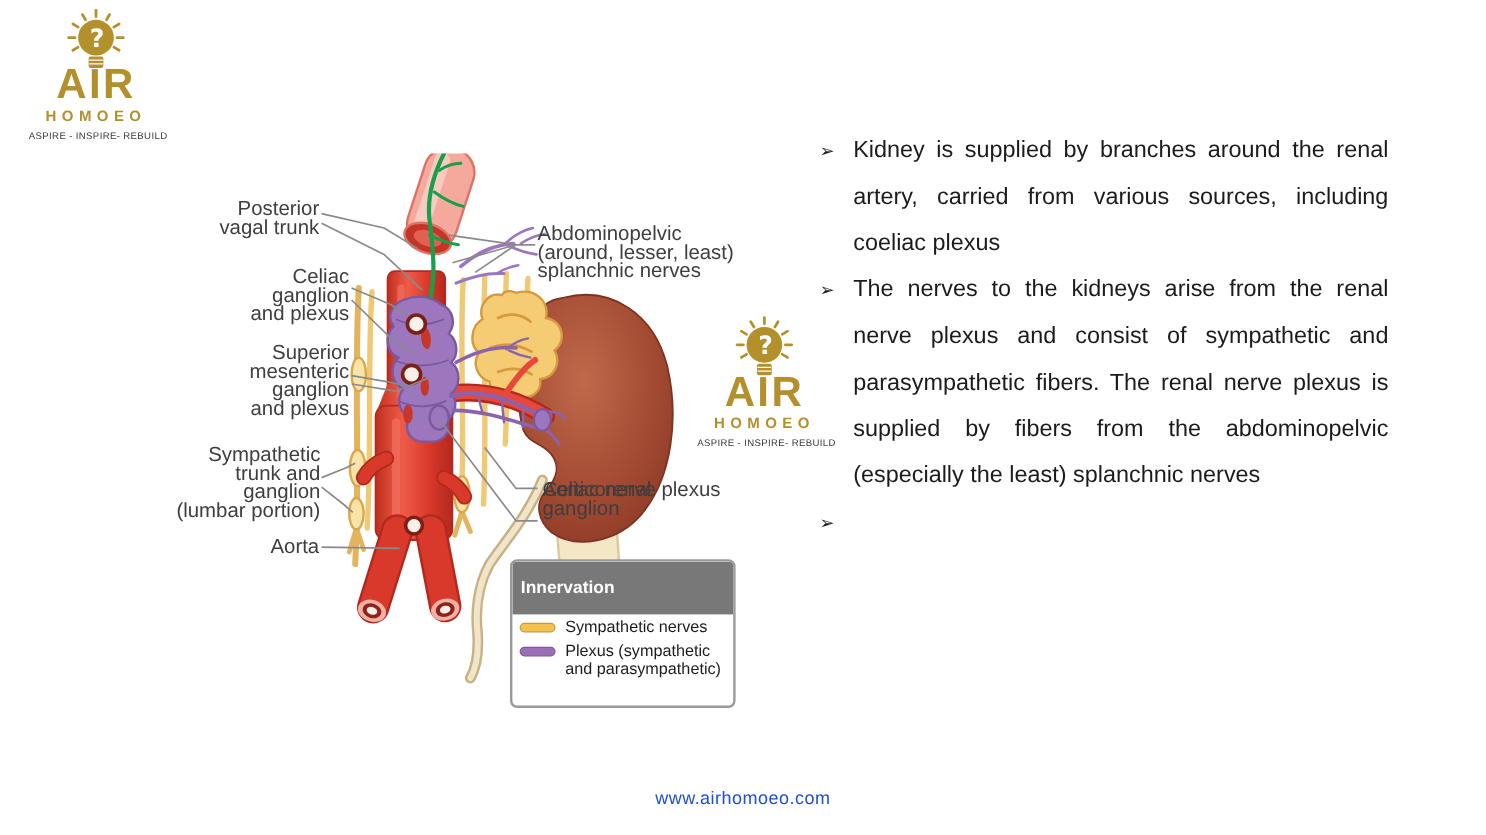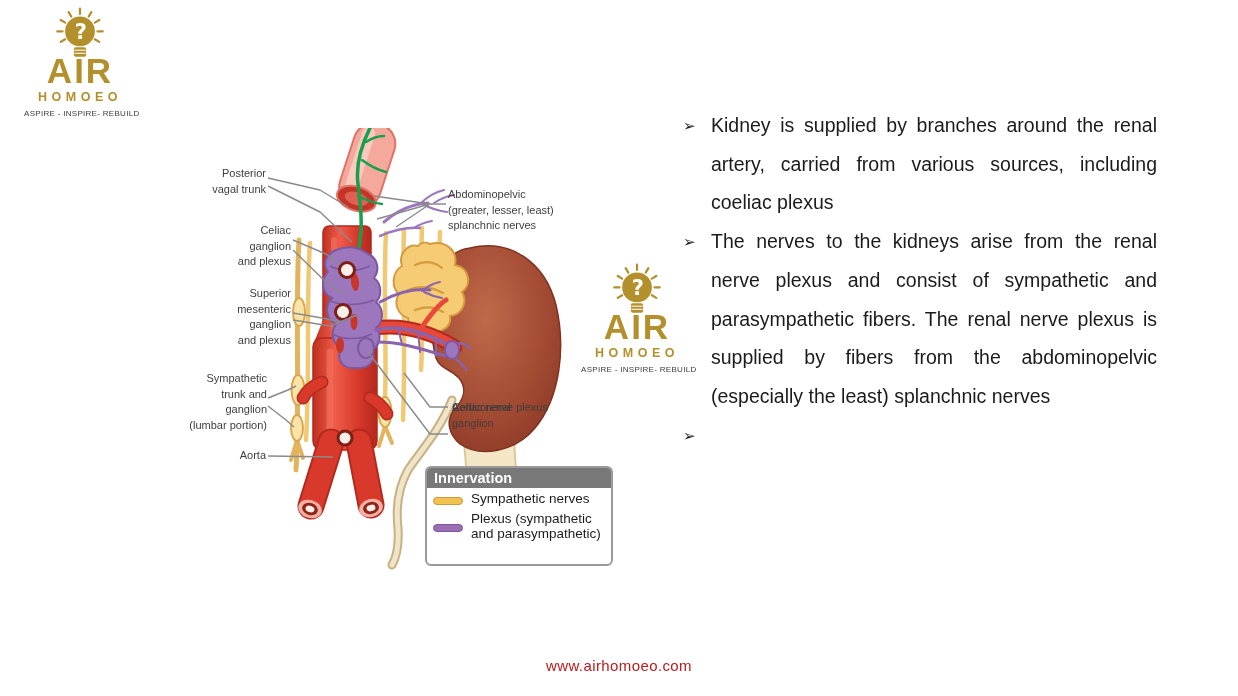--- a/index.html
+++ b/index.html
@@ -10,39 +10,39 @@
   .abs{position:absolute}
 
   
   .logo{position:absolute;width:112px;text-align:center}
   .logo .bulb{width:58px;height:56px;display:block;margin:0 auto}
   .logo-air{font-size:35px;font-weight:700;color:#B3902C;letter-spacing:2px;line-height:30px;margin-top:-6px}
   .logo-homoeo{font-size:12.5px;font-weight:700;color:#B3902C;letter-spacing:4.5px;margin-top:4px}
   .logo-tag{font-size:8px;font-weight:normal;color:#3B3B3B;letter-spacing:.3px;margin-top:5px;white-space:nowrap}
 
   
-  .dlabel{position:absolute;font-size:11px;line-height:15.5px;color:#3E3E3E;white-space:pre-line}
+  .dlabel{position:absolute;font-size:17px;line-height:15.5px;color:#3E3E3E;white-space:pre-line}
   .dlabel.r{text-align:right}
 
   
   .legend{position:absolute;left:425px;top:466px;width:188px;box-sizing:border-box;
     background:#fff;border:2px solid #9a9a9a;border-radius:6px;overflow:hidden}
-  .legend-title{background:#787878;color:#fff;font-weight:bold;font-size:14.5px;padding:2px 7px}
-  .legend-row{display:flex;align-items:center;padding:3px 6px 1px 6px}
+  .legend-title{background:#787878;color:#fff;font-weight:bold;font-size:14.5px;padding:14px 7px}
+  .legend-row{display:flex;align-items:flex-start;padding:3px 6px 1px 6px}
   .sw{width:30px;height:8px;border-radius:4px;border:1.5px solid #888;margin:4px 8px 0 0;flex:none;box-sizing:border-box}
   .sw0{border-color:#C79A3B}.sw1{border-color:#067F3E}.sw2{border-color:#7E57A0}
   .legend-label{font-size:13.5px;line-height:15.5px;color:#1c1c1c;white-space:pre-line}
 
   
   .bullets{position:absolute;left:683px;top:106px;width:474px}
   .bullet{position:relative;padding-left:28px;text-align:justify;font-size:19.5px;line-height:38.7px;color:#1b1b1b}
   .bullet .mark{position:absolute;left:0;top:1px;font-size:15px;line-height:38.7px;color:#1b1b1b;font-family:"DejaVu Sans",sans-serif}
 
   
-  .footer{position:absolute;left:0;right:0;top:657px;text-align:center;font-size:15px;color:#b91c1c;letter-spacing:.4px}
+  .footer{position:absolute;left:0;right:0;top:657px;text-align:center;font-size:15px;color:#1d4ed8;letter-spacing:.4px}
 </style>
 </head>
 <body>
 
 <div class="logo" style="left:24px;top:6px">
   <svg class="bulb" viewBox="0 0 64 64">
     <g stroke="#B3902C" stroke-width="2.6" stroke-linecap="round">
       <line x1="32" y1="3" x2="32" y2="9"></line>
       <line x1="19" y1="7" x2="22" y2="12"></line>
       <line x1="45" y1="7" x2="42" y2="12"></line>
@@ -255,21 +255,21 @@
 <div class="dlabel r" style="left:135px;top:286px;width:156px">Superior
 mesenteric
 ganglion
 and plexus</div>
 <div class="dlabel r" style="left:117px;top:371px;width:150px">Sympathetic
 trunk and
 ganglion
 (lumbar portion)</div>
 <div class="dlabel r" style="left:166px;top:448px;width:100px">Aorta</div>
 <div class="dlabel" style="left:448px;top:187px;width:175px">Abdominopelvic
-(greater, lesser, least)
+(around, lesser, least)
 splanchnic nerves</div>
 <div class="dlabel" style="left:452px;top:400px;width:160px">Celiac nerve plexus</div>
 <div class="dlabel" style="left:452px;top:400px;width:120px">Aorticorenal
 ganglion</div>
 
 <div class="legend">
   <div class="legend-title">Innervation</div>
   <div class="legend-row">
     <span class="sw sw0" style="background: rgb(242, 193, 78);"></span>
     <span class="legend-label">Sympathetic nerves</span>

